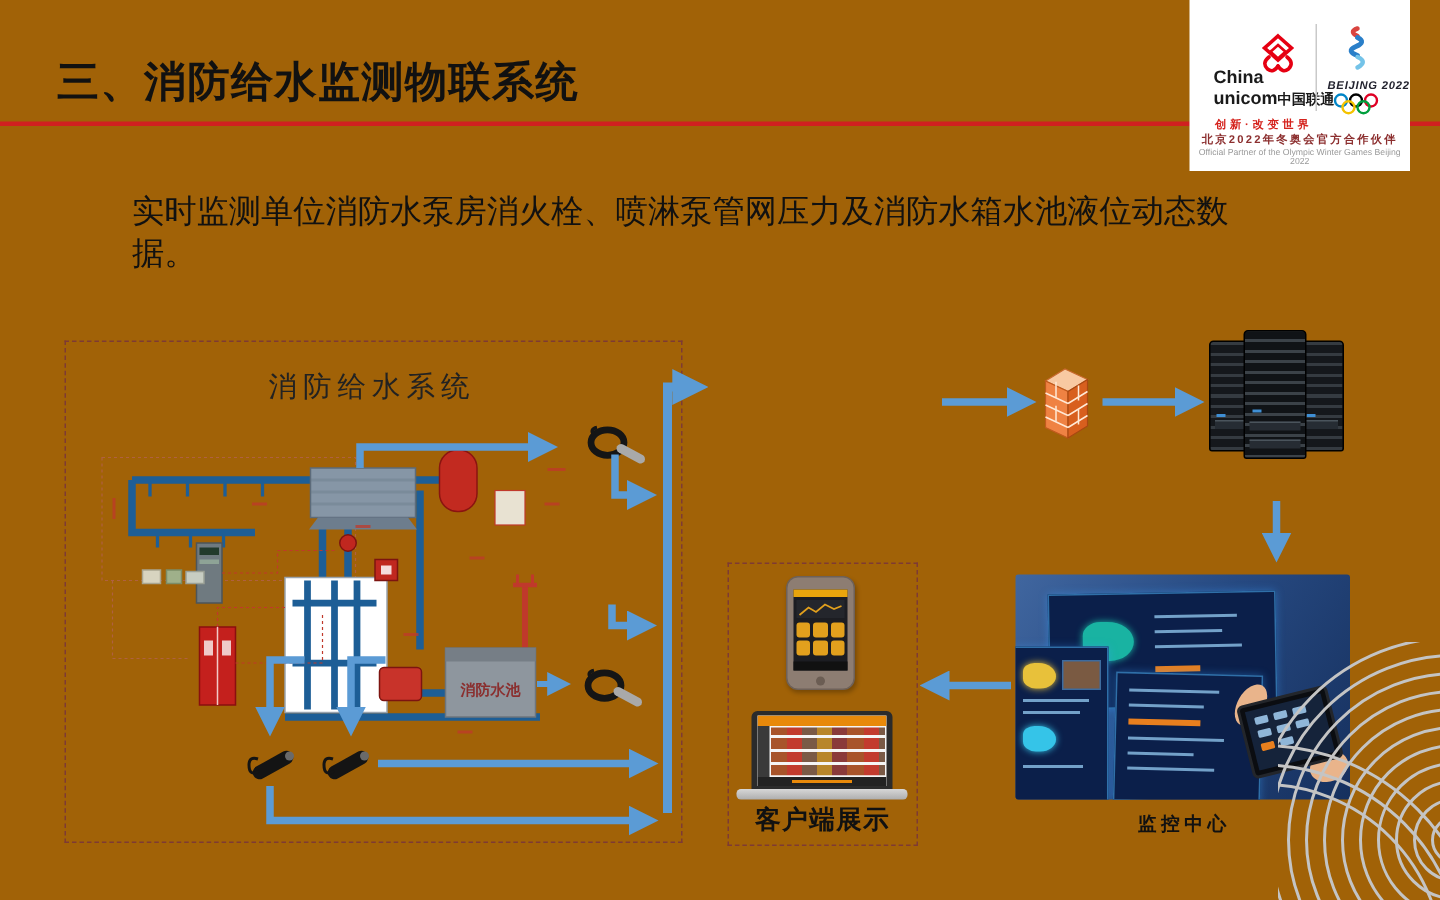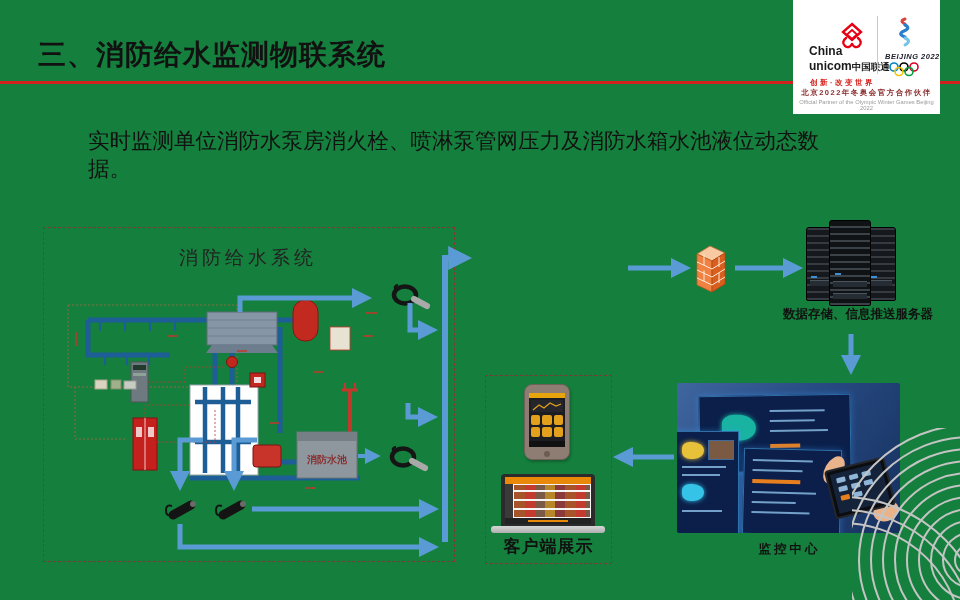--- a/index.html
+++ b/index.html
@@ -1,16 +1,16 @@
 <!DOCTYPE html>
 <html><head>
 <meta charset="utf-8">
 <style>
   html,body{margin:0;padding:0;background:#e8e8e8;}
-  .slide{position:relative;width:960px;height:600px;background:#15803d;overflow:hidden;
+  .slide{position:relative;width:960px;height:600px;background:#a16207;overflow:hidden;
          font-family:"Liberation Sans","DejaVu Sans",sans-serif;margin:0 auto;}
   .abs{position:absolute;}
   
   .page-title{left:38px;top:36px;font-size:28px;font-weight:700;color:#111;letter-spacing:1px;}
   .title-rule{left:0;top:81px;width:960px;height:2.5px;background:#d02020;}
   
   .body-text{left:88px;top:127px;width:742px;font-size:21.5px;line-height:1.32;color:#111;}
   
   .dashed{border:1.6px dashed #7e3a34;}
   .diagram-box{left:43px;top:227px;width:410px;height:333px;}
@@ -278,21 +278,20 @@
     <div class="tower" style="right:0;top:7px;width:28px;height:72px;">
       <div class="band" style="bottom:14px;"></div>
         <div class="ledb" style="left:4px;bottom:22px;"></div>
     </div>
     <div class="tower mid" style="left:23px;top:0;width:40px;height:84px;">
       <div class="band" style="bottom:18px;"></div>
         <div class="ledb" style="left:5px;bottom:30px;"></div>
       <div class="band" style="bottom:6px;"></div>
     </div>
   </div>
-  <div class="abs flow-label server-label">数据存储、信息推送服务器</div>
 
   <div class="abs monitor">
     <div class="mpanel" style="left:22px;top:12px;width:150px;height:75px;transform:rotate(-1deg);">
       <div class="blob" style="left:22px;top:18px;width:34px;height:26px;"></div>
       <div class="tline" style="left:70px;top:14px;width:55px;"></div>
       <div class="tline" style="left:70px;top:24px;width:45px;"></div>
       <div class="tline" style="left:70px;top:34px;width:58px;"></div>
       <div class="obar" style="left:70px;top:48px;width:30px;"></div>
     </div>
     <div class="mpanel" style="left:-4px;top:48px;width:64px;height:102px;">

